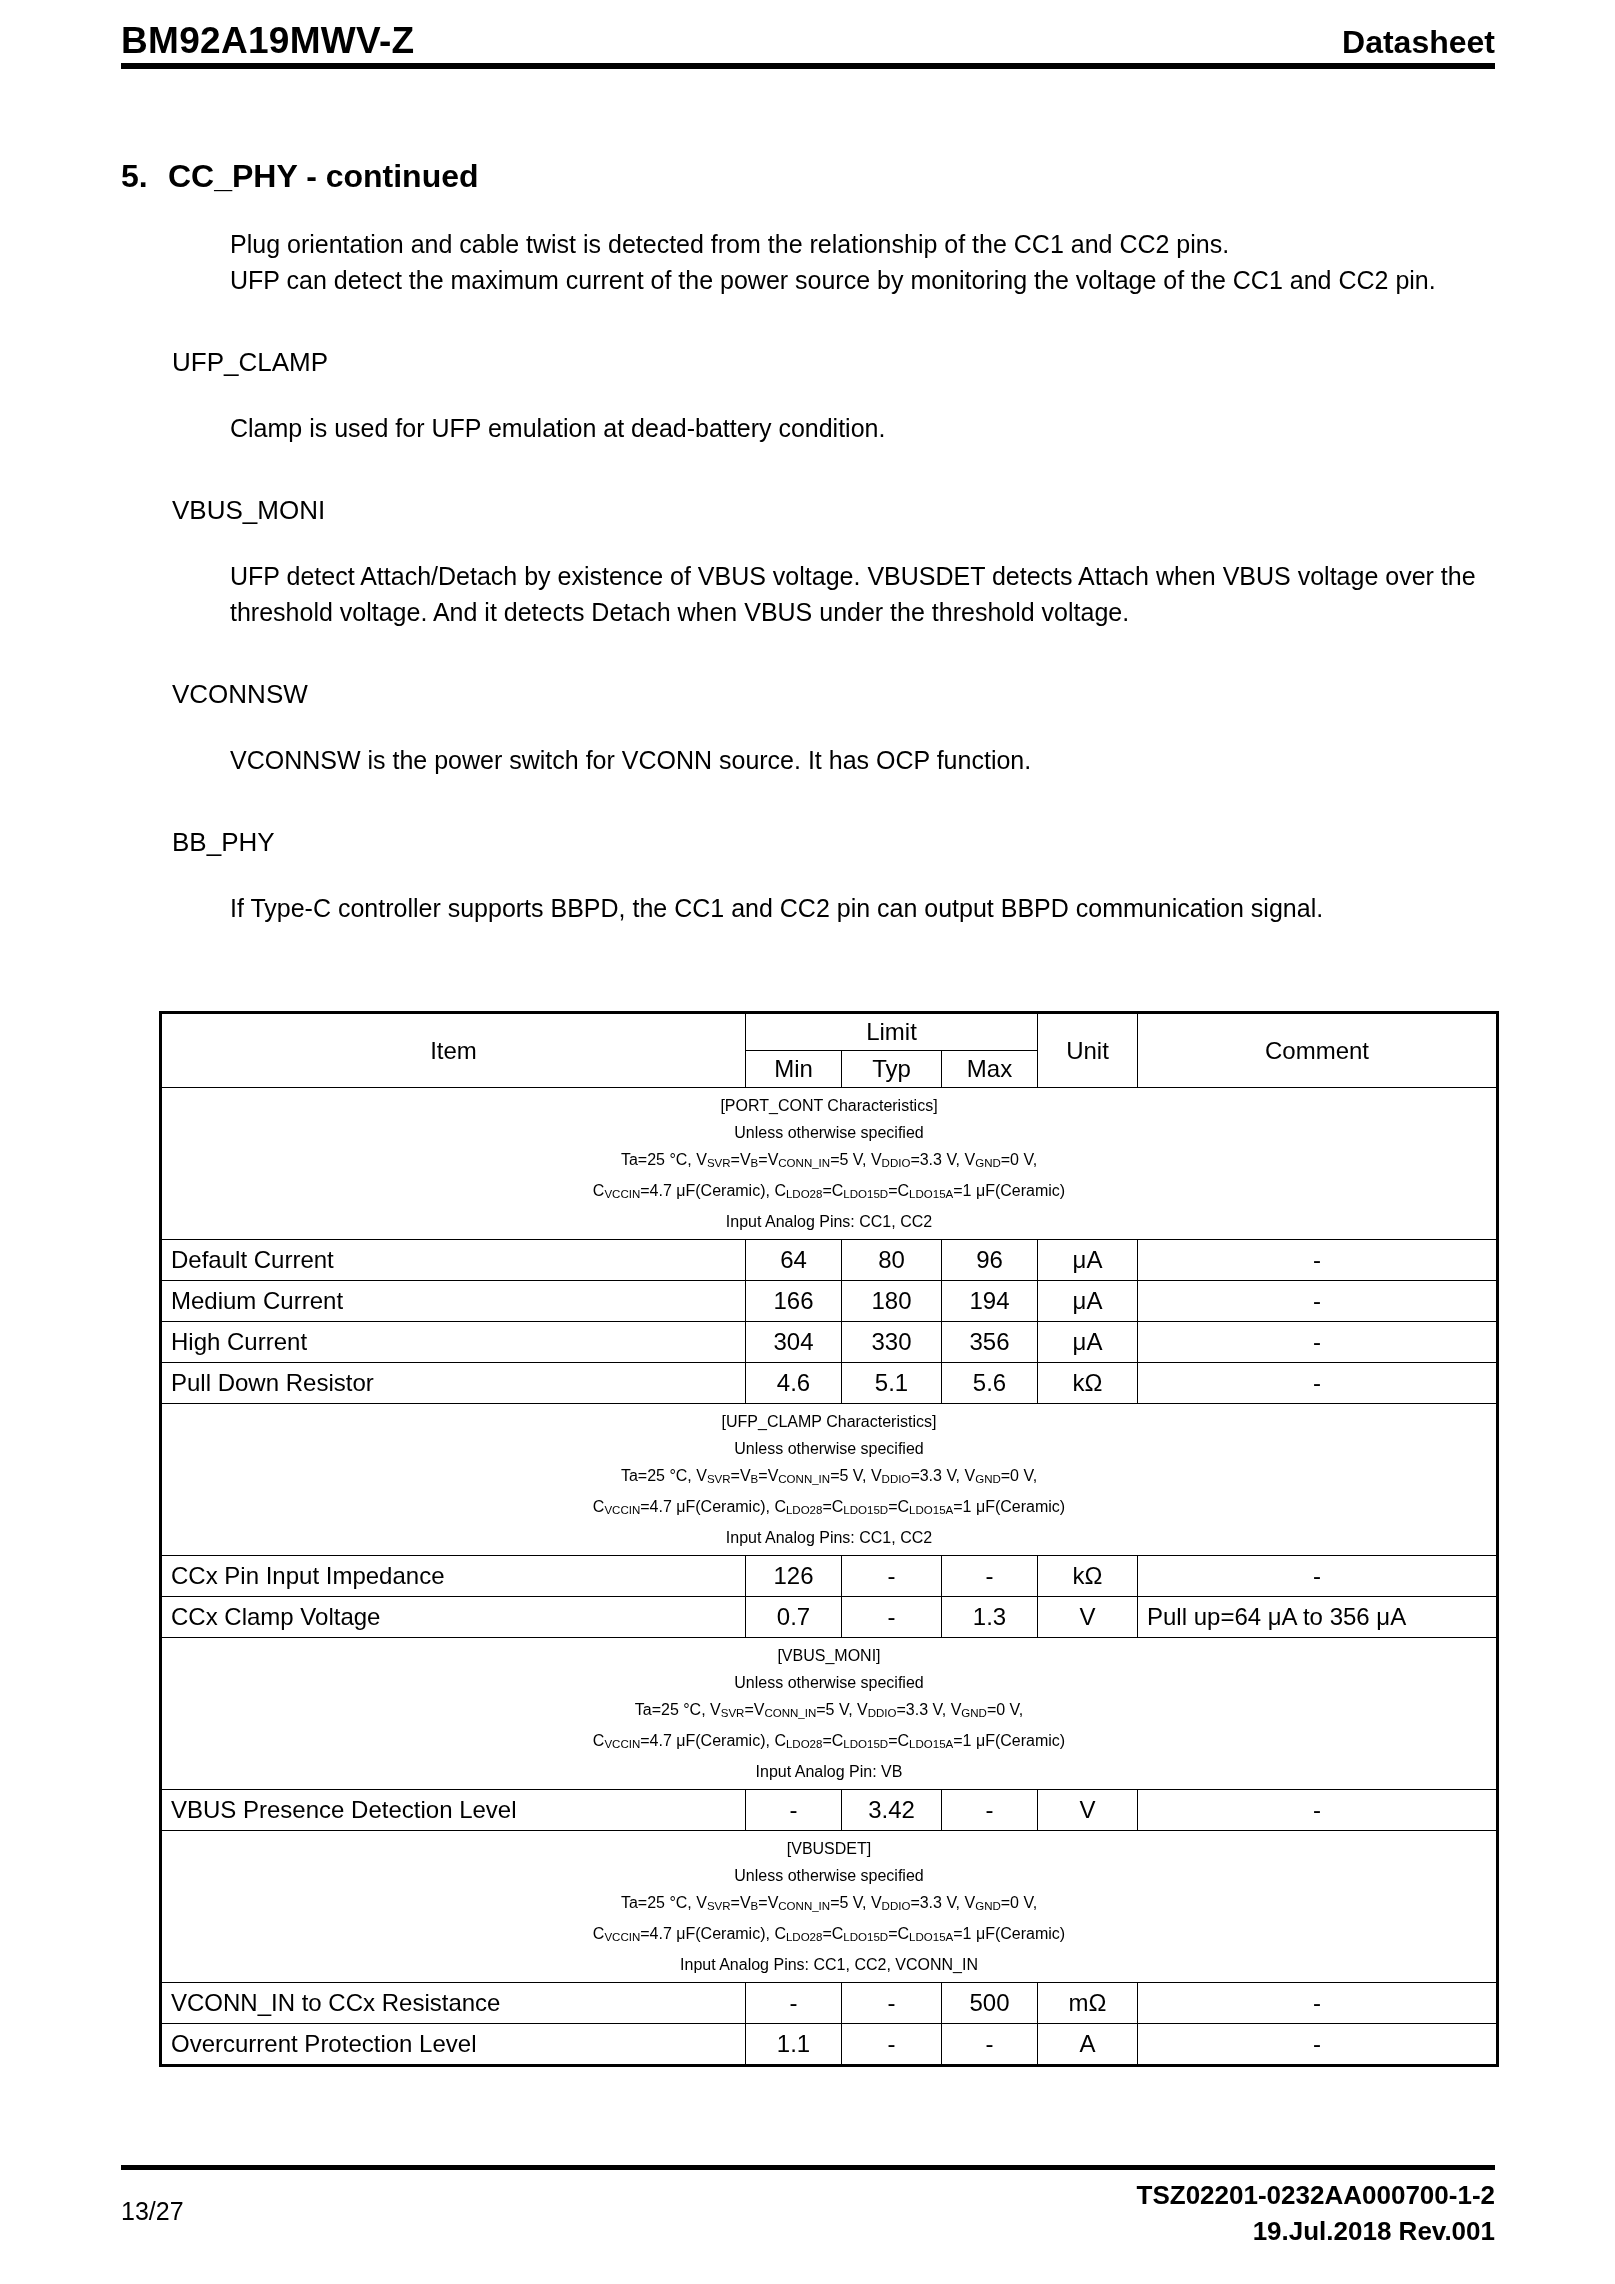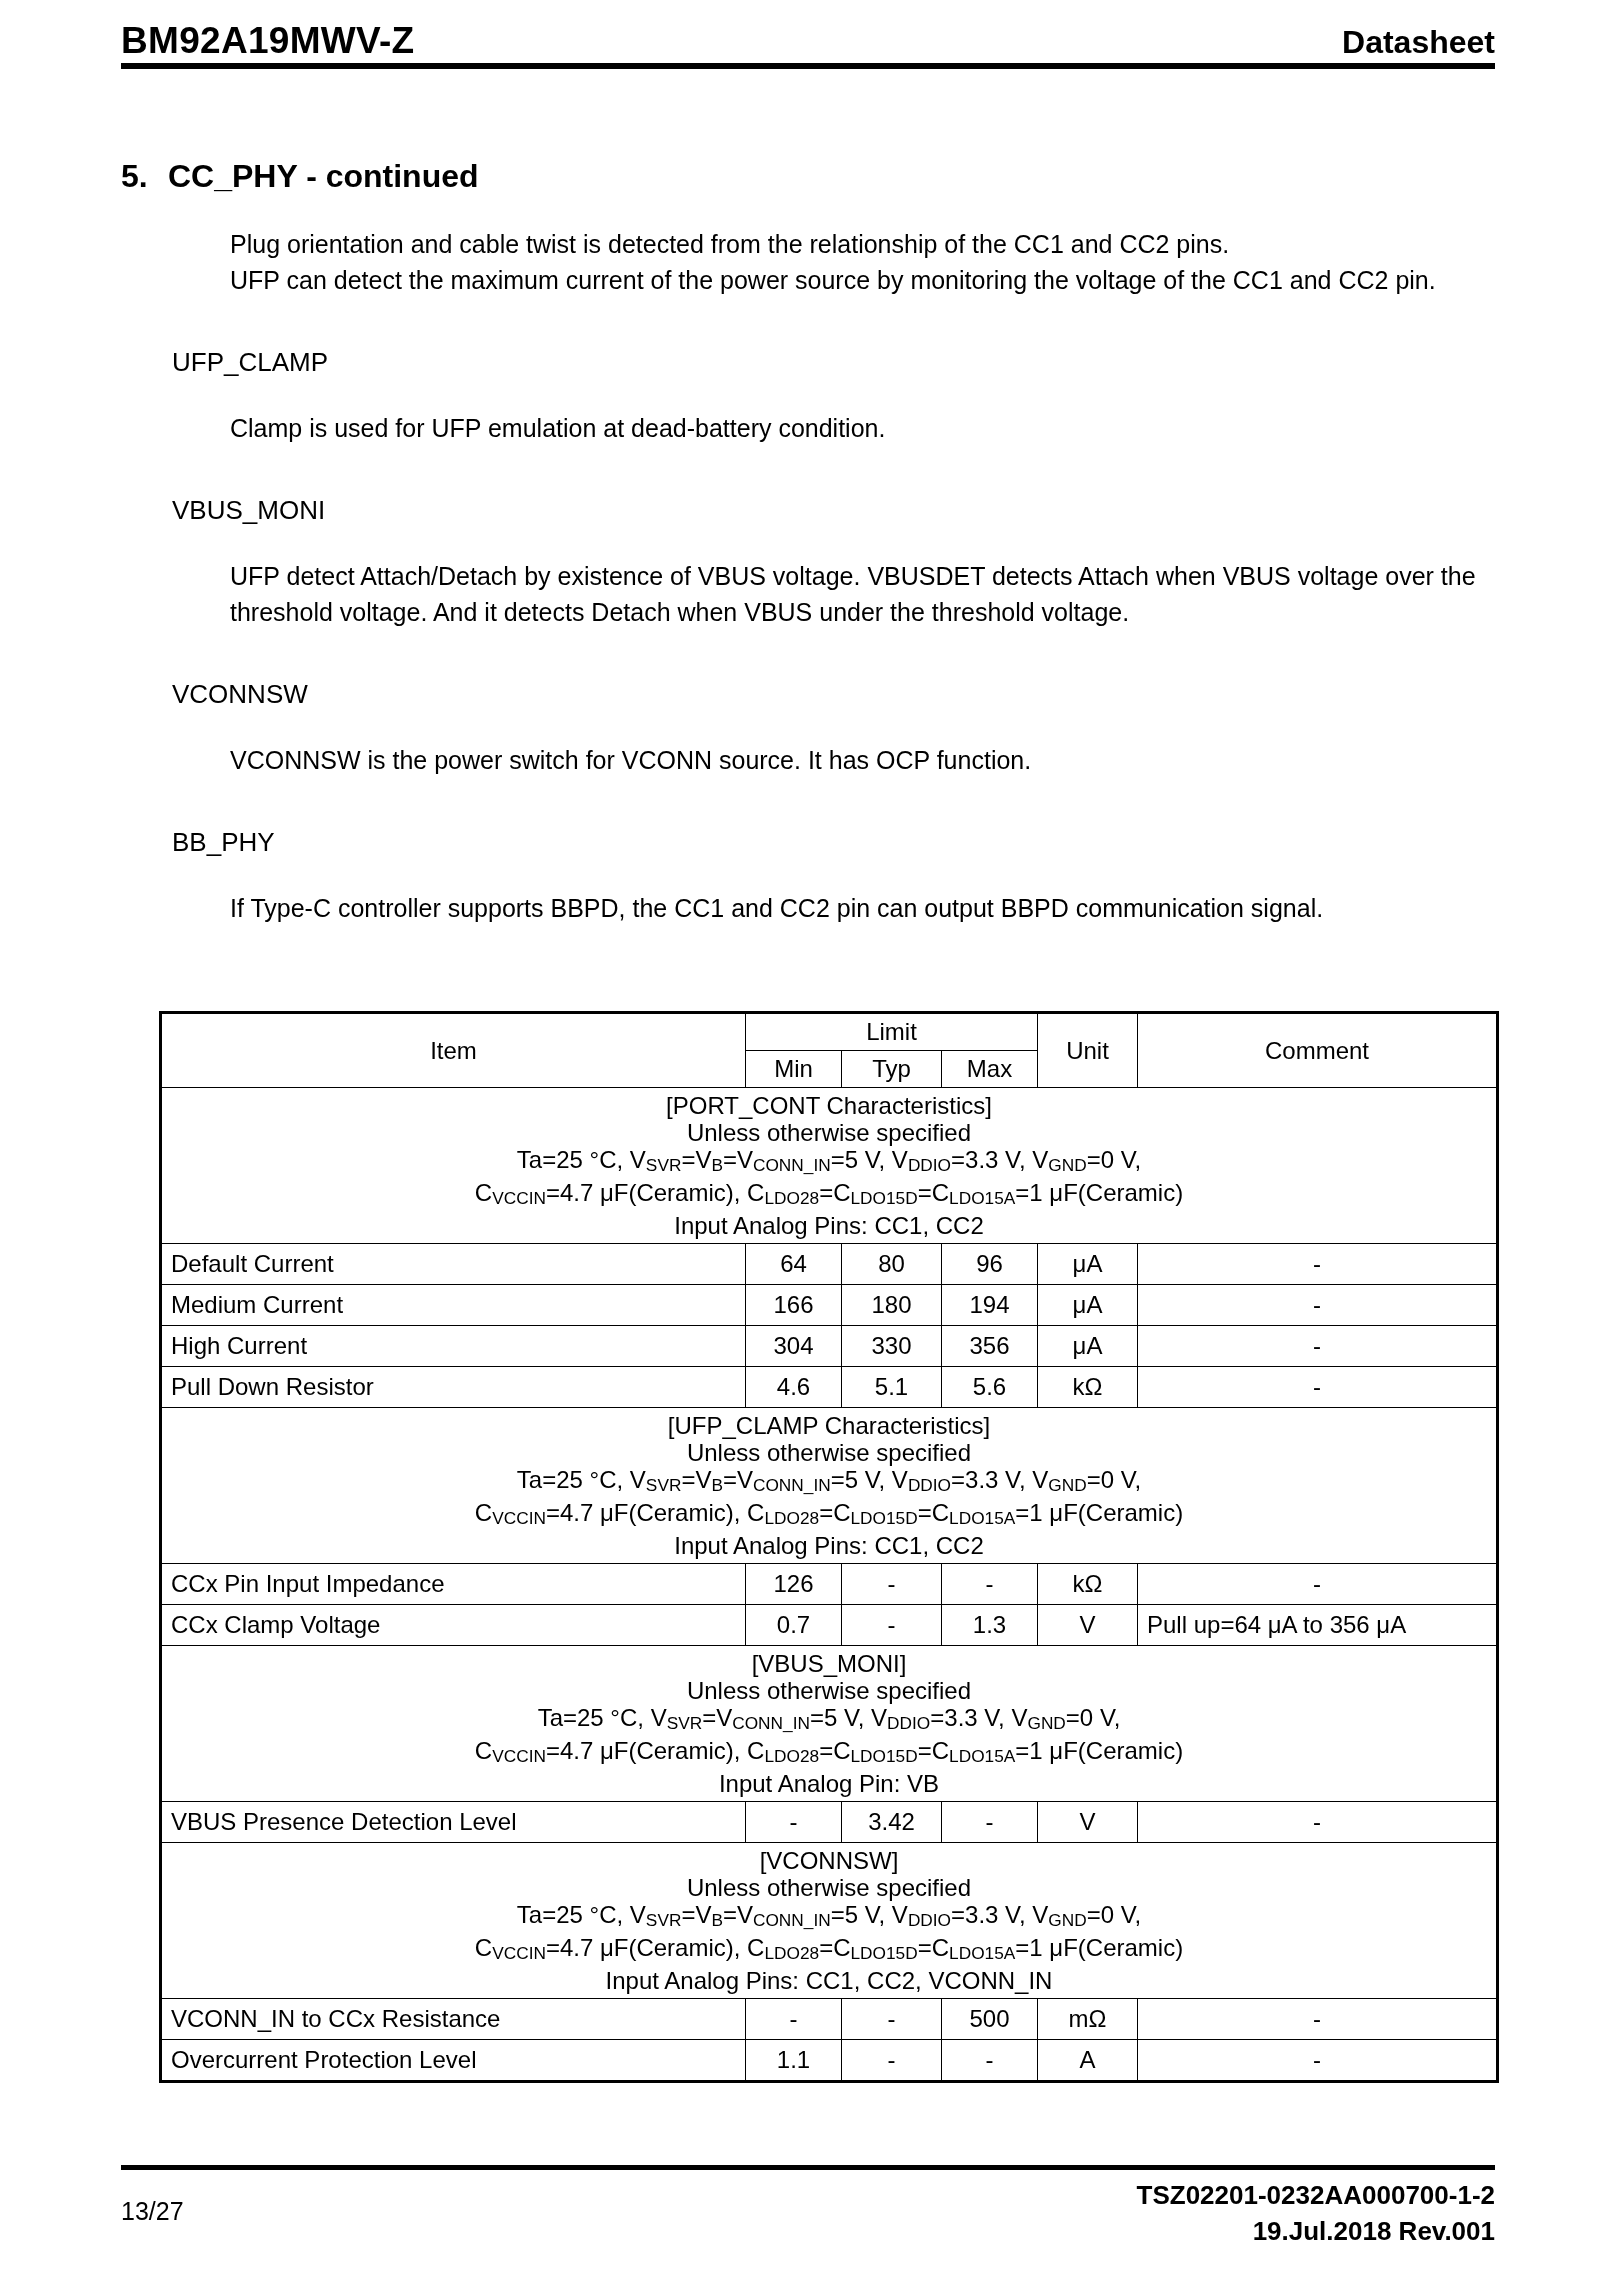--- a/index.html
+++ b/index.html
@@ -41,21 +41,21 @@
     border-collapse: collapse;
     table-layout: fixed;
     width: 1338px;
     border: 3.3px solid #000;
     font-size: 24px;
     padding-left: 23px;
   }
   table.spec th, table.spec td { border: 1.3px solid #000; font-weight: normal; }
   table.spec thead th { text-align: center; height: 34px; font-size: 24px; }
   td.section-cell { text-align: left; padding: 3.9px 7.8px; }
-  td.section-cell .cond-line { font-size: 24px; line-height: 27px; white-space: nowrap; }
+  td.section-cell .cond-line { font-size: 16px; line-height: 27px; white-space: nowrap; }
   .sub { font-size: 0.72em; vertical-align: -0.18em; }
   table.spec tbody td { height: 38px; text-align: center; }
   table.spec tbody td.cell-item { text-align: left; padding-left: 9px; }
   table.spec tbody td.cell-comment.long { text-align: left; padding-left: 9px; }
   
   .footer-rule {
     position: absolute;
     left: 121px; right: 121px; top: 2165px;
     height: 4.6px; background: #000;
   }
@@ -210,21 +210,21 @@
             <tr>
               <td class="cell-item">VBUS Presence Detection Level</td>
               <td class="cell-min">-</td>
               <td class="cell-typ">3.42</td>
               <td class="cell-max">-</td>
               <td class="cell-unit">V</td>
               <td class="cell-comment">-</td>
             </tr>
             <tr>
               <td colspan="6" class="section-cell">
-                <div class="cond-line">[VCONNSW]</div>
+                <div class="cond-line">[VBUSDET]</div>
                 <div class="cond-line">Unless otherwise specified</div>
                 <div class="cond-line">Ta=25 °C, V<span class="sub">SVR</span>=V<span class="sub">B</span>=V<span class="sub">CONN_IN</span>=5 V, V<span class="sub">DDIO</span>=3.3 V, V<span class="sub">GND</span>=0 V,</div>
                 <div class="cond-line">C<span class="sub">VCCIN</span>=4.7 μF(Ceramic), C<span class="sub">LDO28</span>=C<span class="sub">LDO15D</span>=C<span class="sub">LDO15A</span>=1 μF(Ceramic)</div>
                 <div class="cond-line">Input Analog Pins: CC1, CC2, VCONN_IN</div>
               </td>
             </tr>
             <tr>
               <td class="cell-item">VCONN_IN to CCx Resistance</td>
               <td class="cell-min">-</td>
               <td class="cell-typ">-</td>

